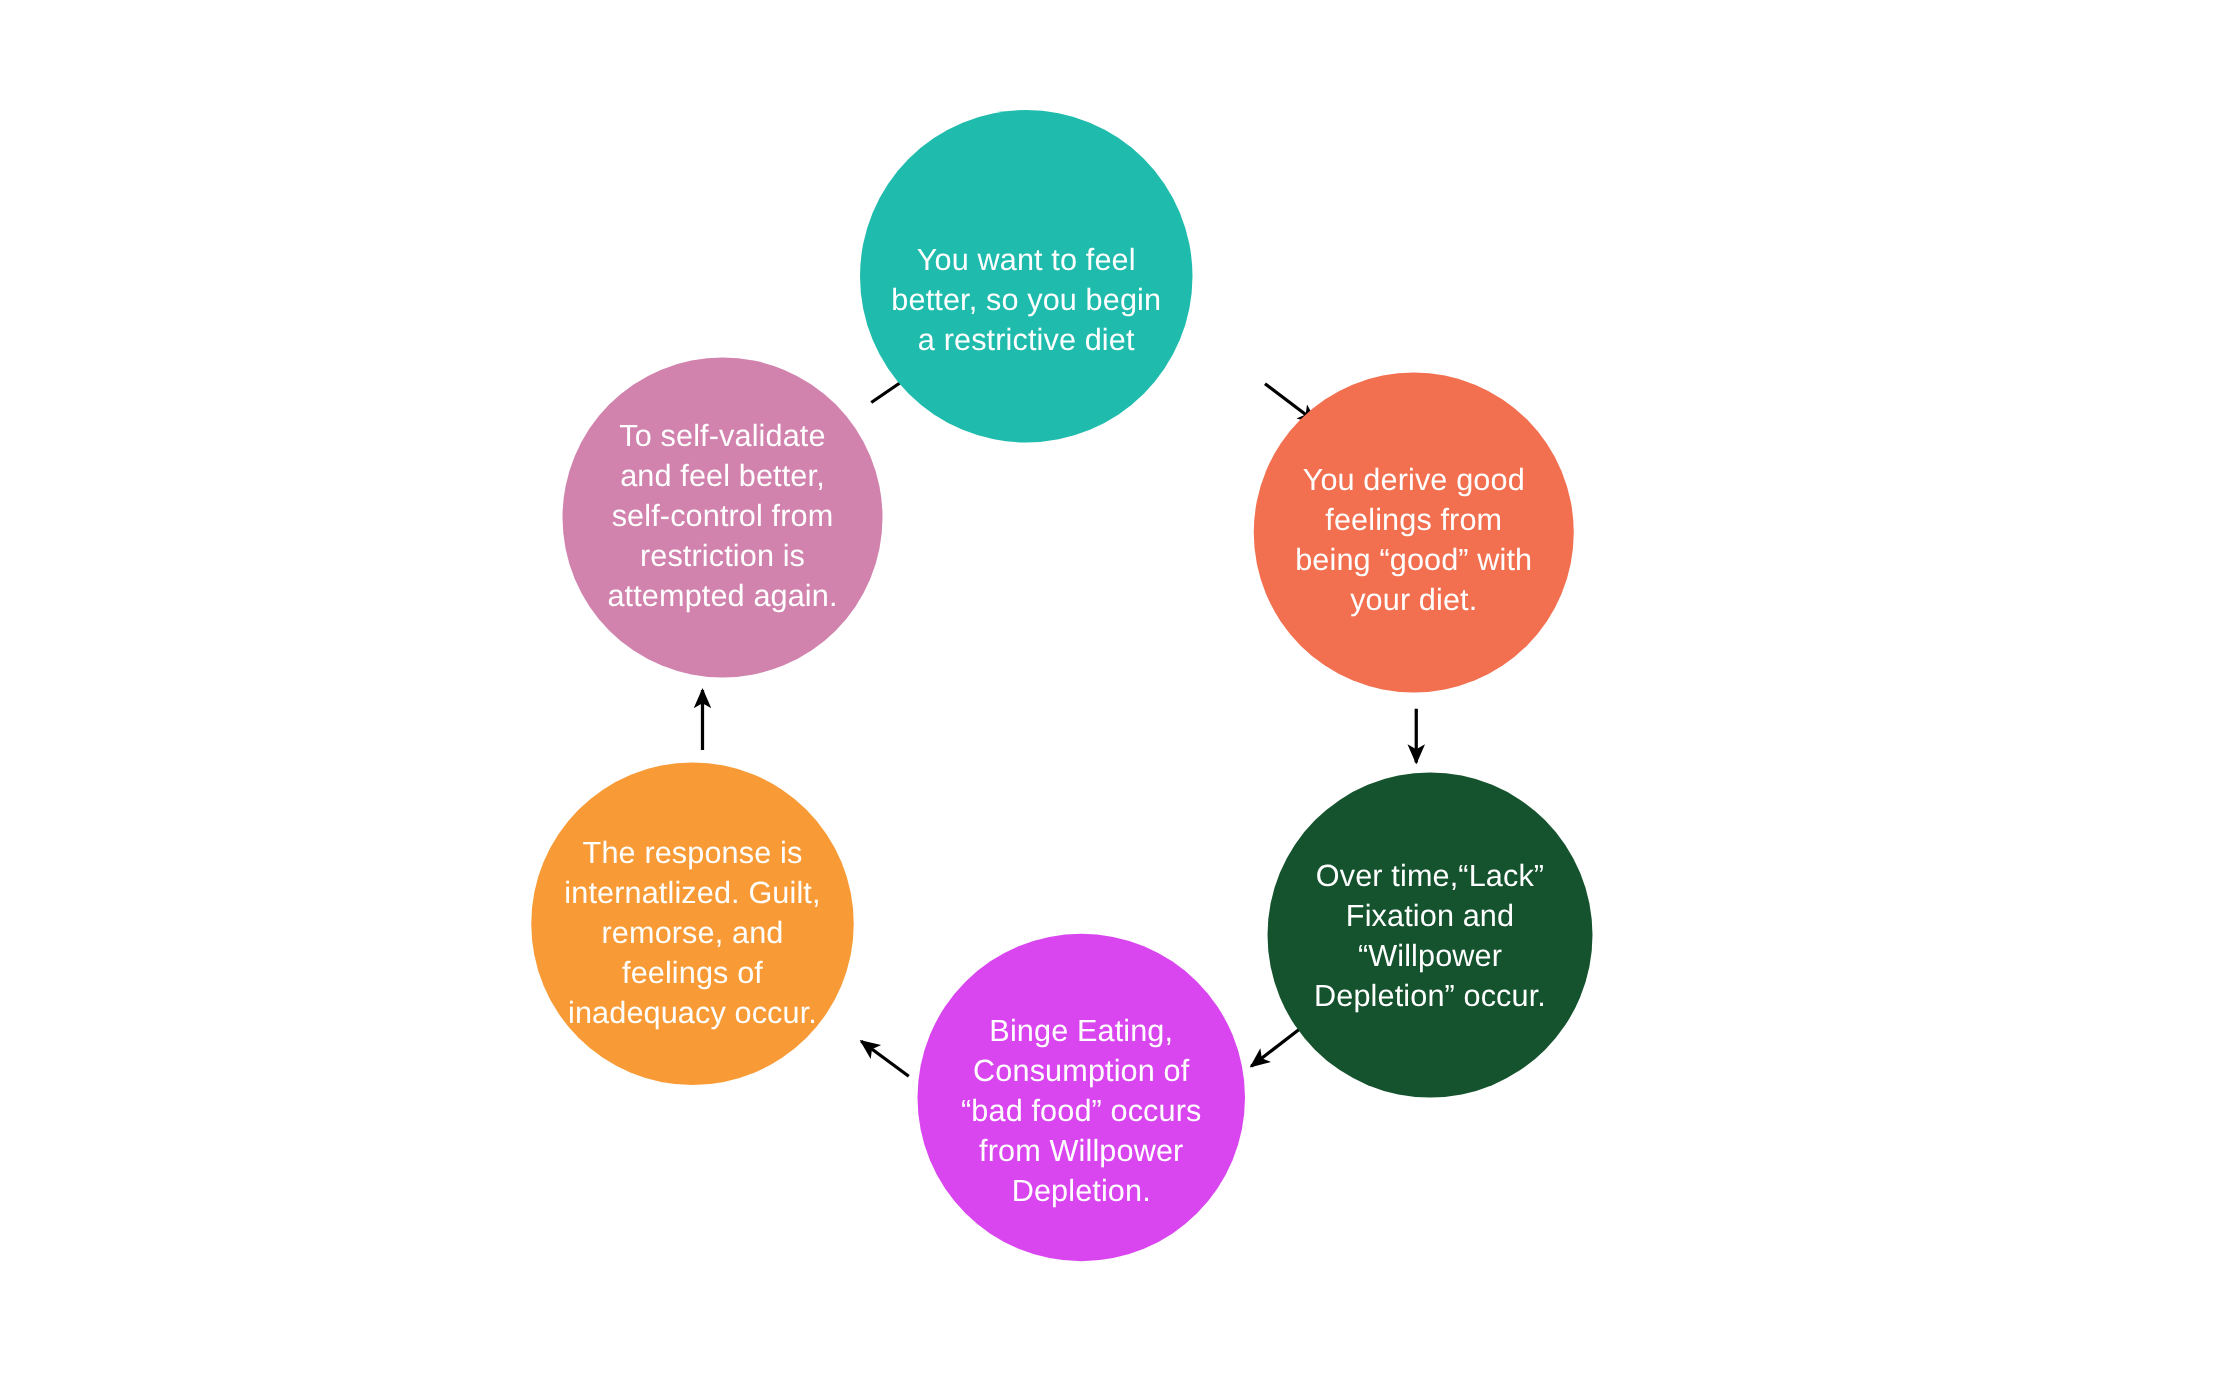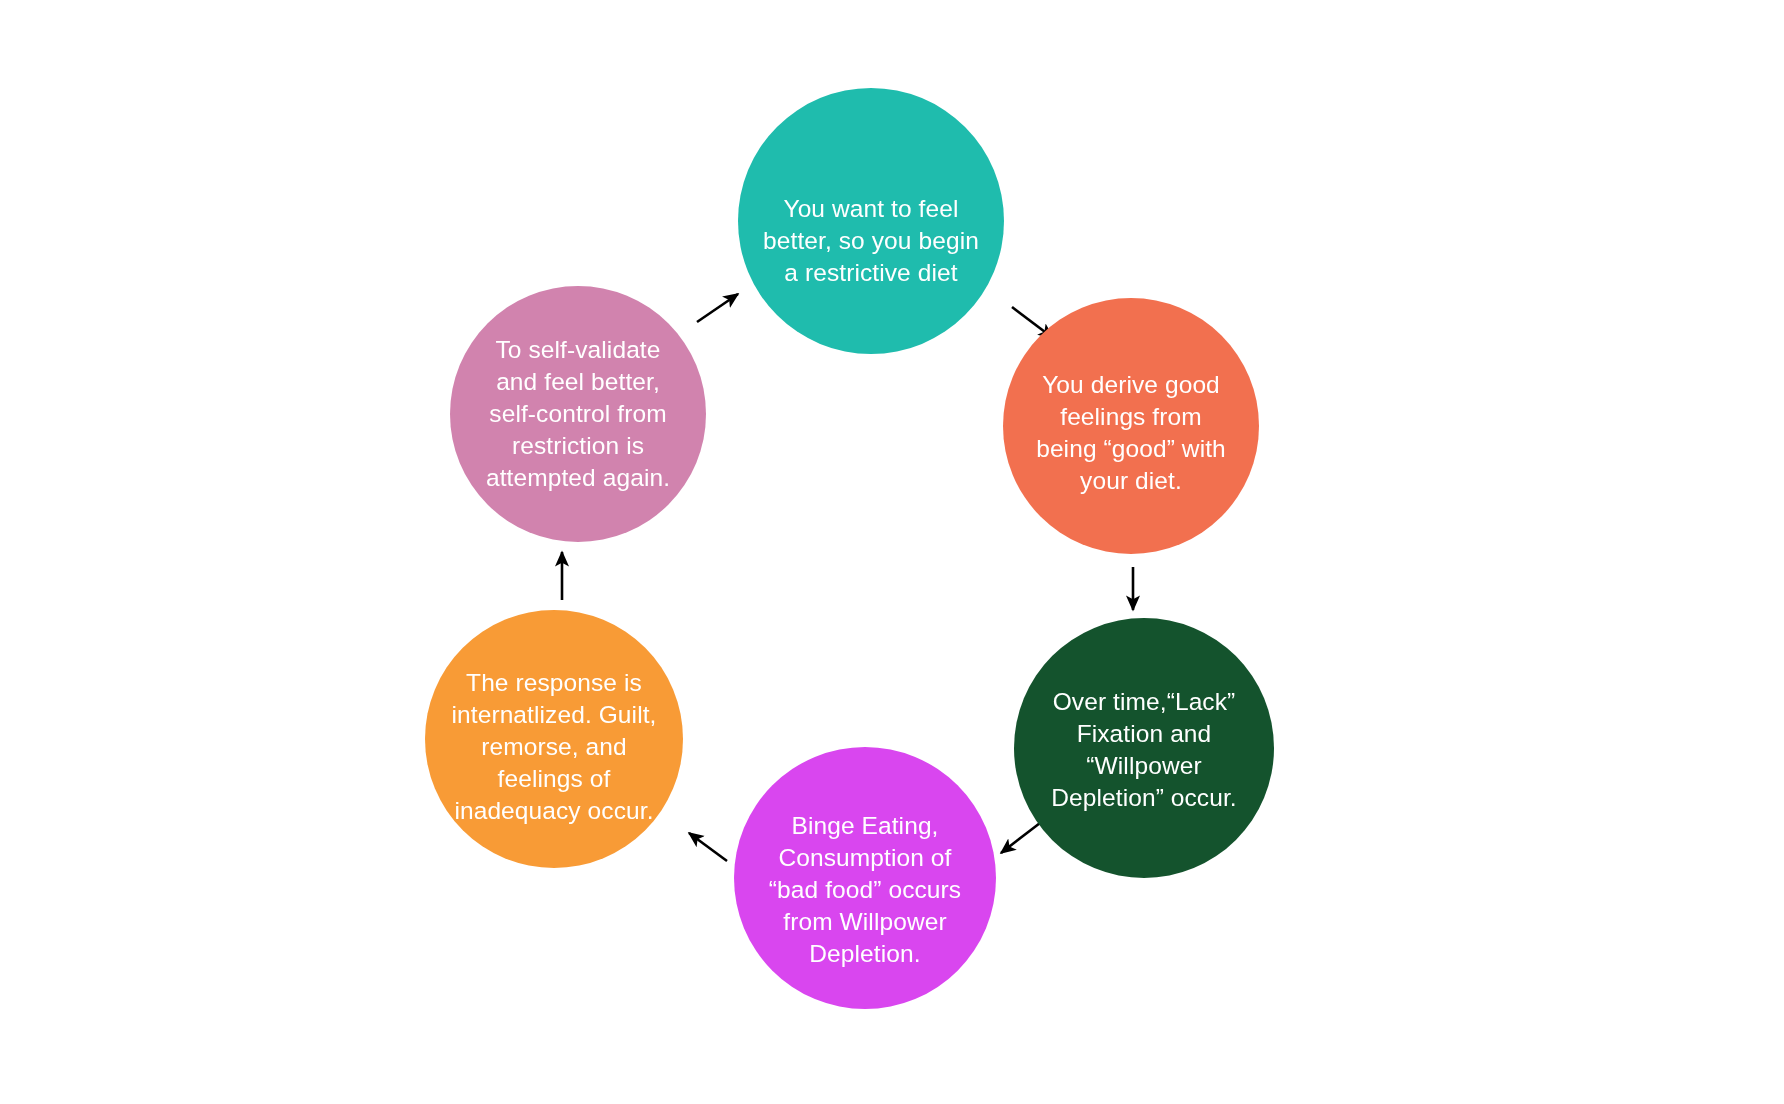--- a/index.html
+++ b/index.html
@@ -38,21 +38,21 @@
     text-align: center;
     font-size: 24.5px;
     line-height: 1.3;
     letter-spacing: 0.1px;
     white-space: pre-line;
     padding: 0 16px;
     font-weight: 400;
   }
 
   
-  #node-diet        { left: 738px; top:  88px; width: 266px; height: 266px; }
+  #node-diet        { left: 688px; top:  88px; width: 266px; height: 266px; }
   #node-good-feel   { left: 1003px; top: 298px; width: 256px; height: 256px; }
   #node-lack-fix    { left: 1014px; top: 618px; width: 260px; height: 260px; }
   #node-binge       { left: 734px;  top: 747px; width: 262px; height: 262px; }
   #node-guilt       { left: 425px;  top: 610px; width: 258px; height: 258px; }
   #node-revalidate  { left: 450px;  top: 286px; width: 256px; height: 256px; }
 
   #node-diet .node-label       { margin-top: 40px; }
   #node-good-feel .node-label  { margin-top: 14px; }
   #node-lack-fix .node-label   { margin-top: 4px; }
   #node-binge .node-label      { margin-top: 24px; }

